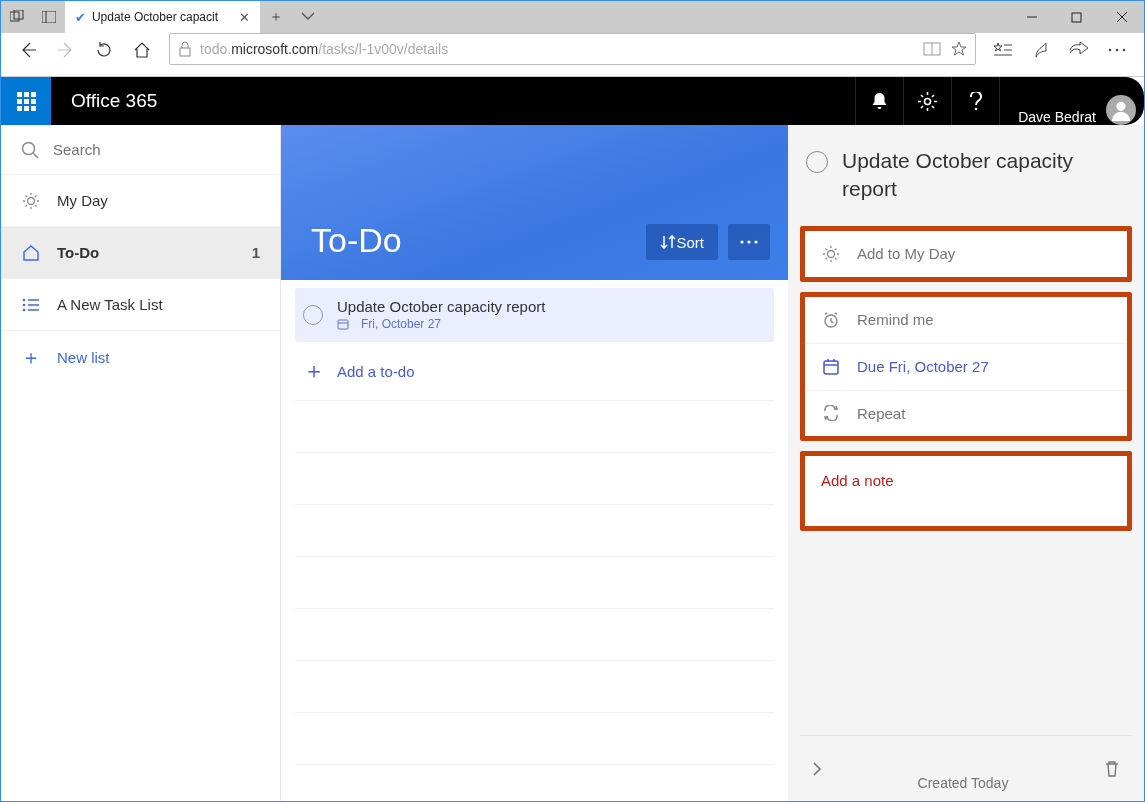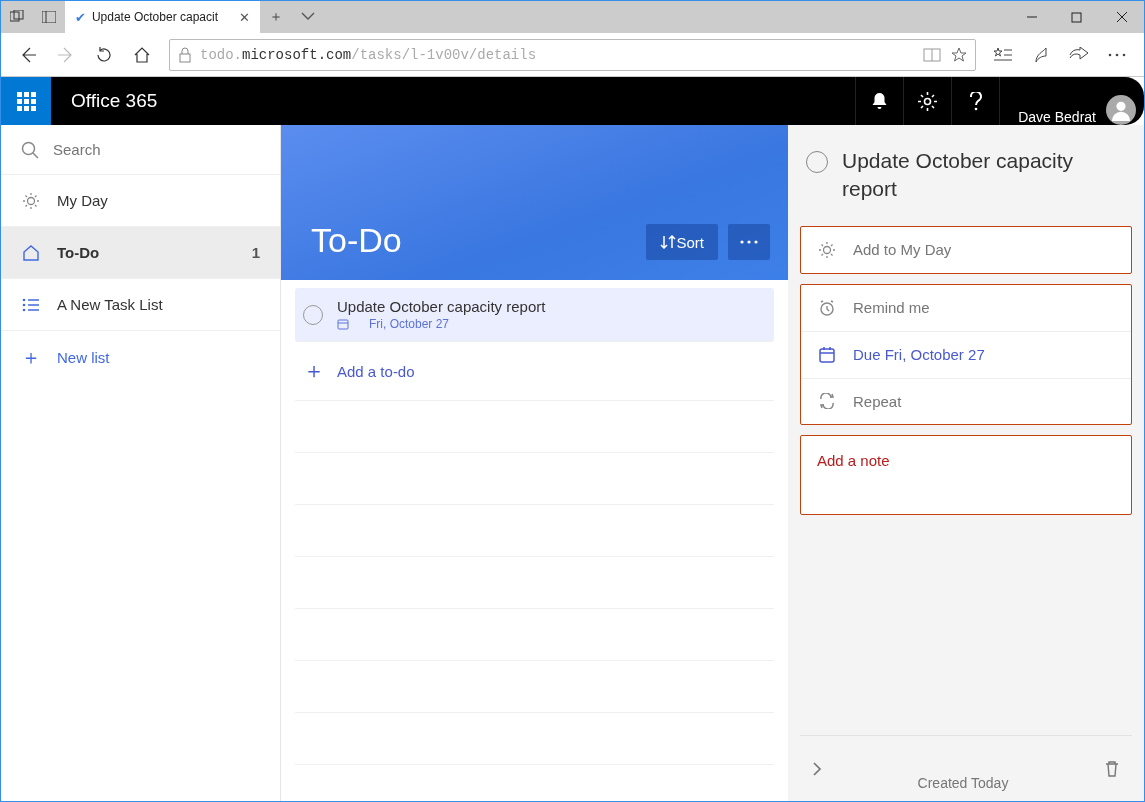--- a/index.html
+++ b/index.html
@@ -10,21 +10,21 @@
   .titlebar-left { display: flex; align-items: center; }
   .tb-btn { width: 32px; display:flex; align-items:center; justify-content:center; color:#222; }
   .tab { background: #fff; display: flex; align-items: center; padding: 0 10px; gap: 6px; min-width: 195px; height: 32px; position: relative; }
   .tab .favicon { color: #3a7de0; font-size: 13px; }
   .tab-title { font-size: 12px; color: #222; flex: 1; white-space: nowrap; overflow: hidden; }
   .tab-close { color:#555; font-size:13px; }
   .tab-plus, .tab-more { width: 32px; display:flex; align-items:center; justify-content:center; color:#444; }
   .win-controls { margin-left:auto; display:flex; }
   .win-btn { width: 45px; display:flex; align-items:center; justify-content:center; color:#222; }
   
-  .navbar { height: 44px; display: flex; align-items: center; padding: 0 10px; gap: 4px; border-bottom: 1px solid #ccc; font-family: Liberation Mono, monospace; }
+  .navbar { height: 44px; display: flex; align-items: flex-start; padding: 0 10px; gap: 4px; border-bottom: 1px solid #ccc; }
   .nav-btn { width: 34px; height: 34px; display:flex; align-items:center; justify-content:center; color:#444; }
   .nav-btn.disabled { color:#bbb; }
   .addr { flex: 1; height: 32px; border: 1px solid #bbb; border-radius: 2px; display:flex; align-items:center; padding: 0 8px; gap:8px; margin: 0 6px; }
   .addr .lock { color:#888; }
   .url { font-size: 14px; color: #aaa; }
   .url .dark { color: #333; }
   .addr-right { margin-left:auto; display:flex; gap:10px; align-items:center; }
   .addr-icon { color:#888; font-size:16px; }
   
   
@@ -58,30 +58,30 @@
   .hero-actions { position:absolute; right:18px; bottom:20px; display:flex; gap:10px; }
   .hero-btn { background: rgba(0,40,120,0.35); color:#fff; border:none; height:36px; padding:0 14px; display:flex; align-items:center; font-size:15px; border-radius:2px; }
   .hero-btn.icon-only { width:42px; justify-content:center; padding:0; }
   
   .tasks { padding: 8px 14px 0; }
   .task-row { display:flex; align-items:center; gap:14px; padding:10px 8px; border-bottom:1px solid #eee; border-radius:3px; }
   .task-row.selected { background:#ebeeff; }
   .circle { width:20px; height:20px; border:1.8px solid #999; border-radius:50%; flex-shrink:0; }
   .task-main { display:flex; flex-direction:column; gap:2px; }
   .task-title { color:#333; font-size:15px; }
-  .task-meta { color:#5b72d9; font-size:12px; display:flex; align-items:center; gap:20px; }
+  .task-meta { color:#5b72d9; font-size:12px; display:flex; align-items:center; gap:12px; }
   .add-todo { display:flex; align-items:center; gap:14px; padding:14px 8px; color:#4959d0; font-size:15px; border-bottom:1px solid #f0f0f0; }
   .add-todo .plus { font-size:22px; font-weight:300; width:20px; text-align:center; }
   .empty-row { height:52px; border-bottom:1px solid #f0f0f0; }
   
   .details { width:356px; background:#f4f4f4; display:flex; flex-direction:column; padding:14px 12px 0; gap:10px; }
   .detail-title-row { display:flex; align-items:flex-start; gap:14px; padding: 8px 6px 12px; }
   .detail-title-row .circle { margin-top:4px; border-color:#888; width:22px; height:22px; }
   .detail-title { font-size:21px; color:#333; line-height:1.35; }
-  .card { background:#fff; border:1px solid #c2410c; border-radius:2px; }
+  .card { background:#fff; border:5px solid #c2410c; border-radius:2px; }
   .card-row { display:flex; align-items:center; gap:16px; padding:14px 16px; color:#767676; font-size:15px; border-top:1px solid #eee; }
   .card-row:first-child { border-top:none; }
   .card-row.active { color:#4959d0; }
   .card-row .ico { width:20px; display:flex; justify-content:center; }
   .note-card { padding:16px; color:#b91c1c; font-size:15px; min-height:80px; }
   .details-foot { margin-top:auto; border-top:1px solid #e3e3e3; display:flex; align-items:center; padding:10px 12px; color:#767676; }
   .details-foot .chev { font-size:18px; }
   .details-foot .created { flex:1; text-align:center; font-size:14px;margin-top:29px; }
   .details-foot .trash { font-size:16px; }
   

